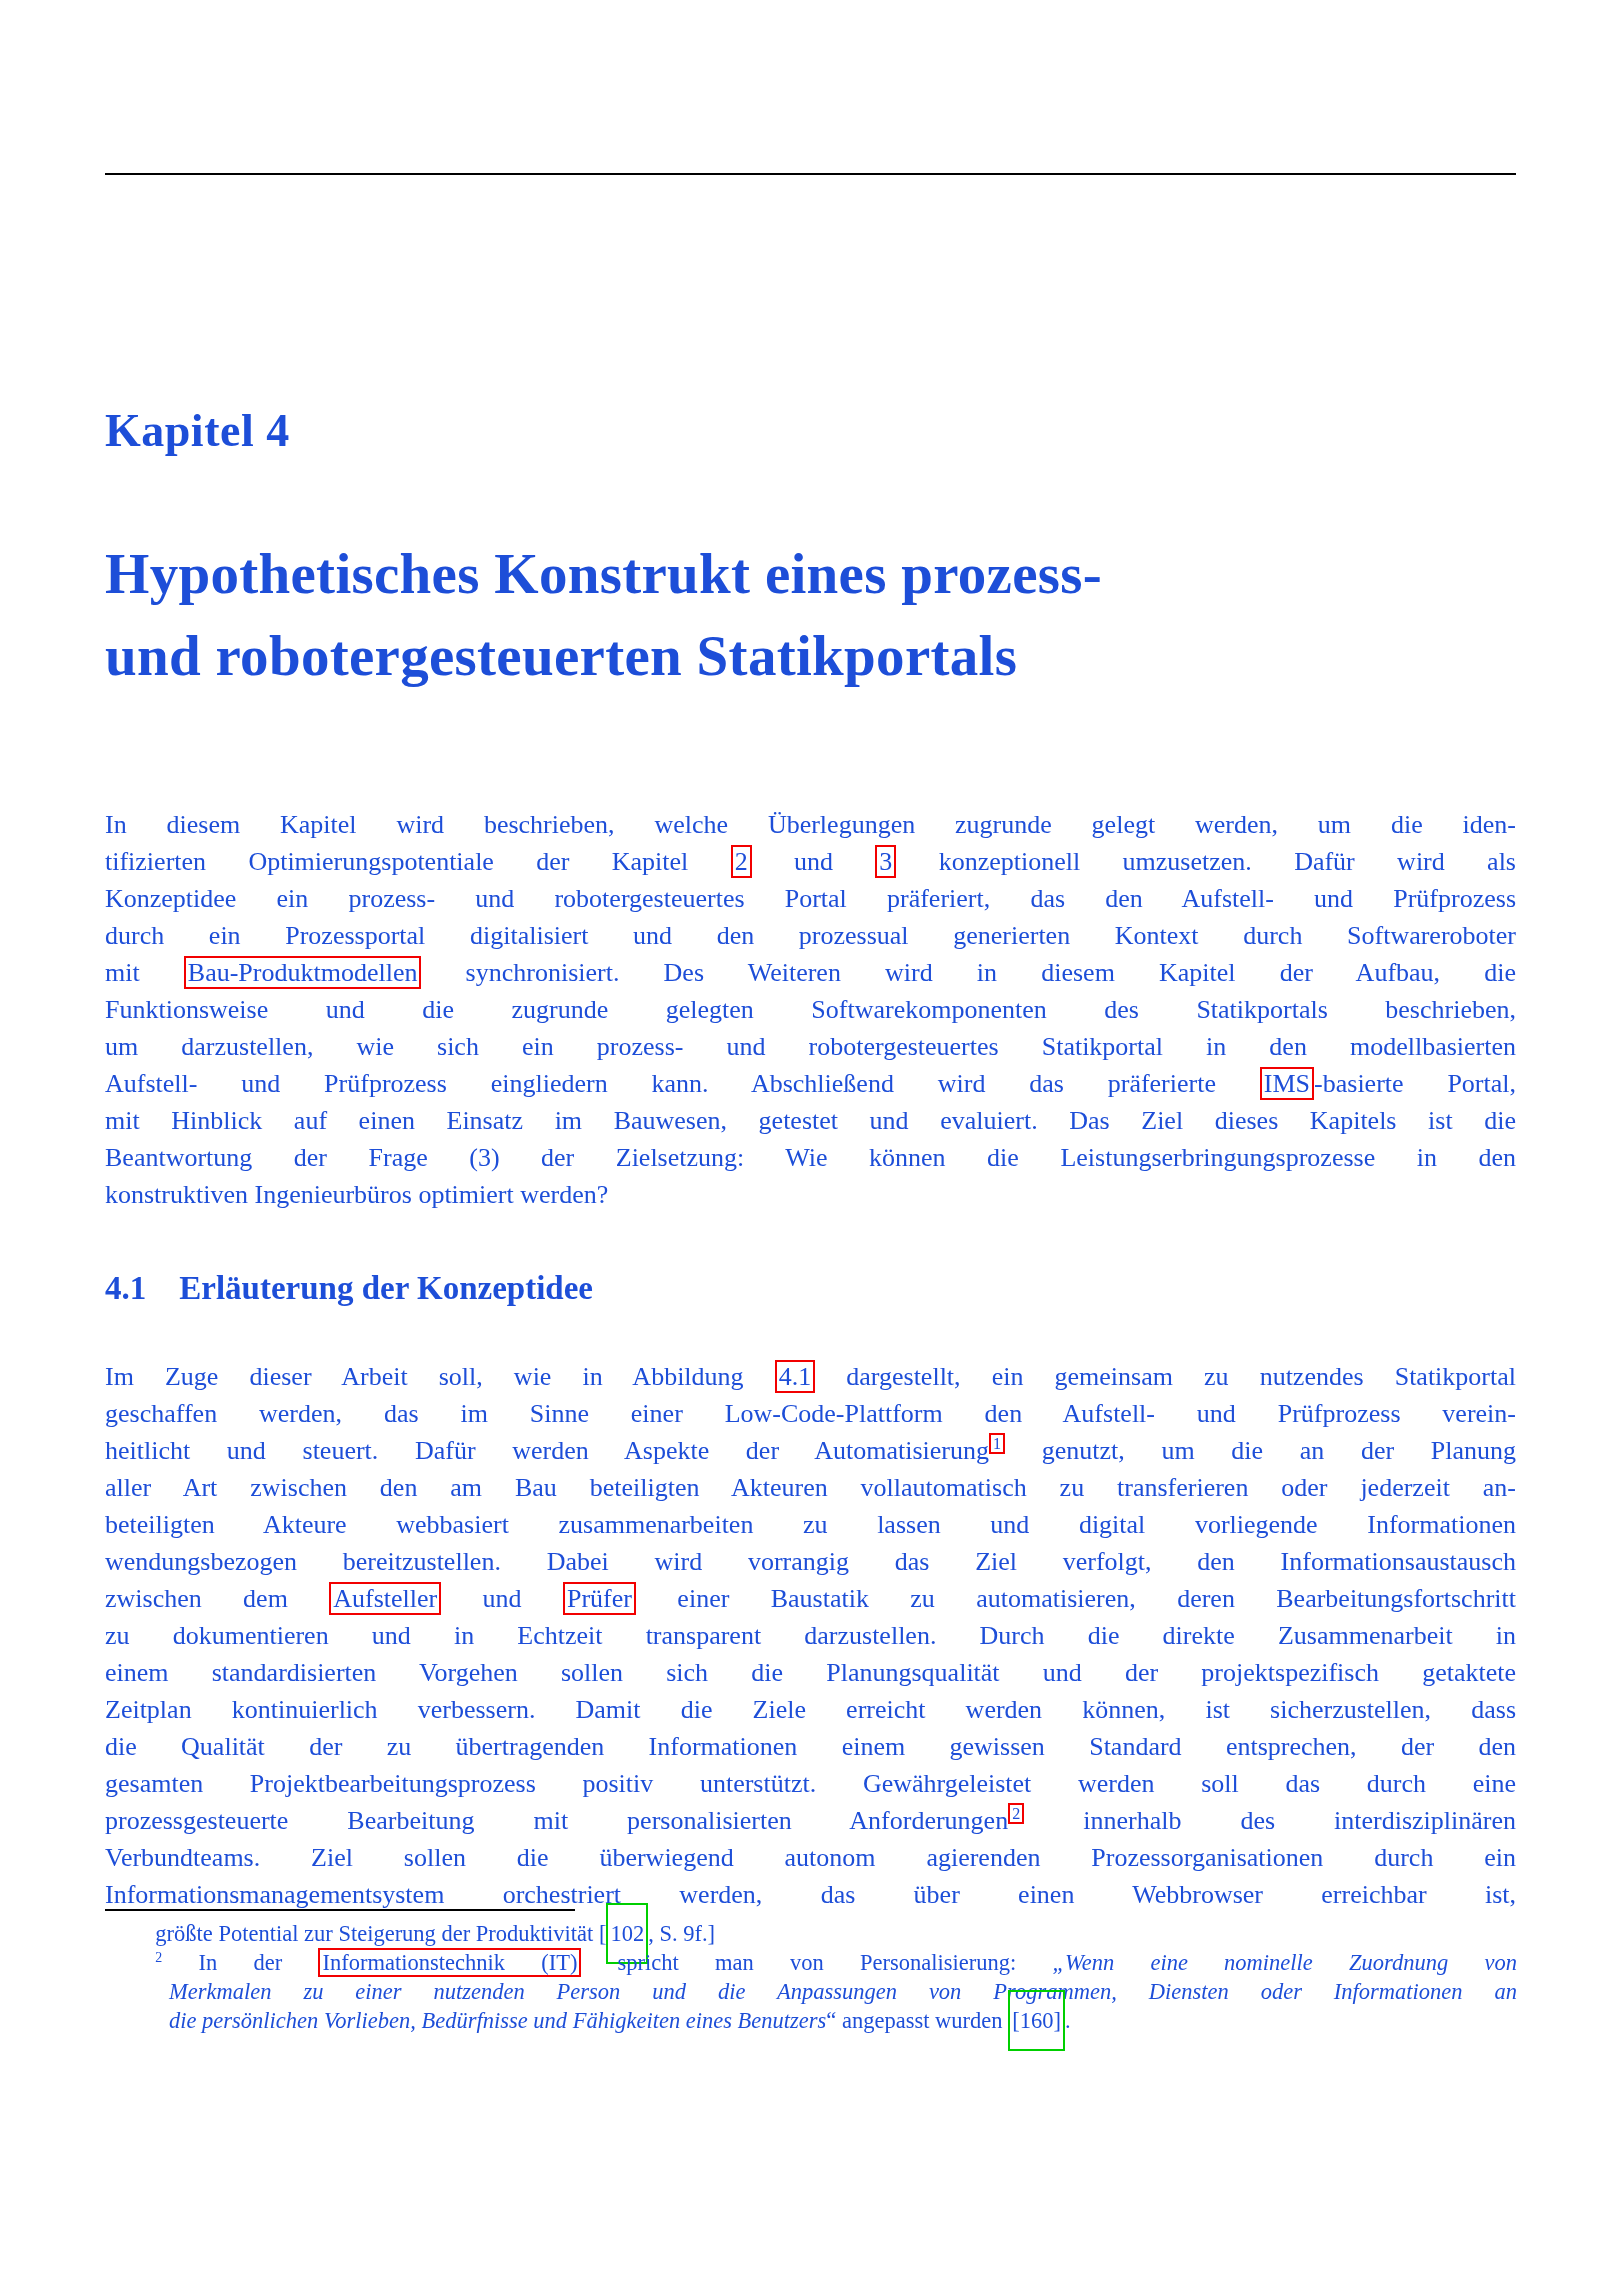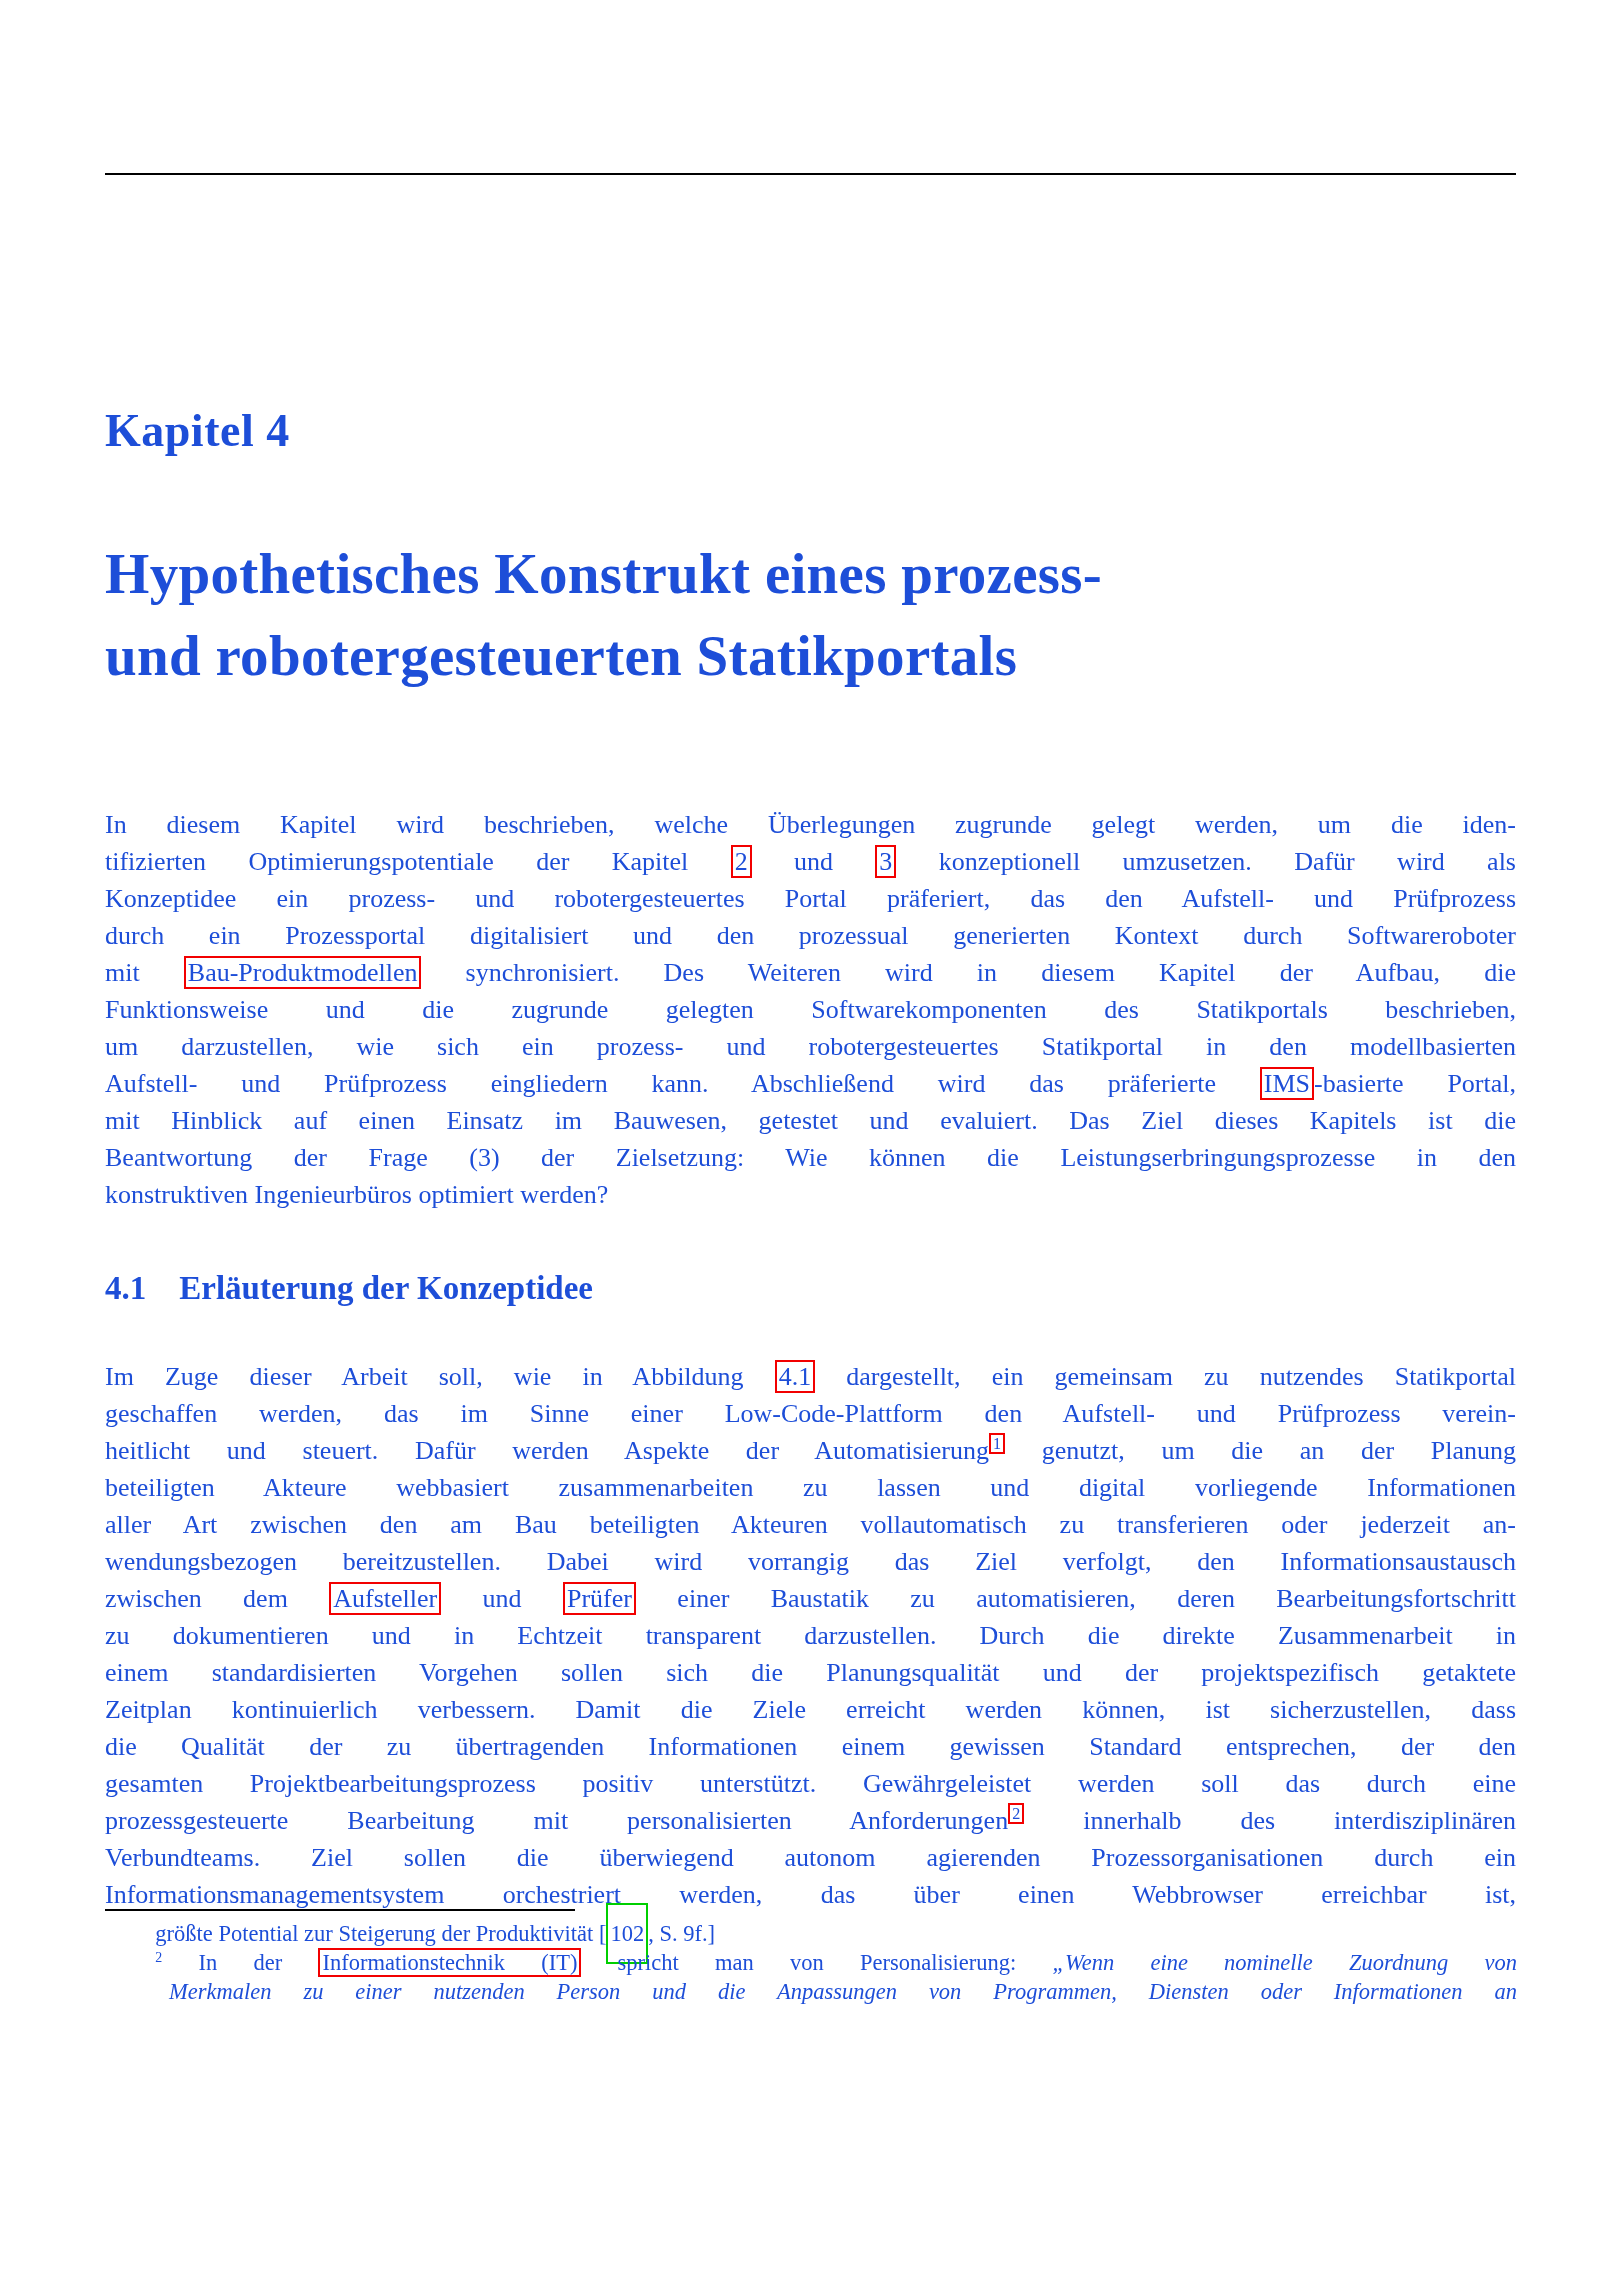--- a/index.html
+++ b/index.html
@@ -122,22 +122,22 @@
 
   <div class="section-heading">
     <span>4.1</span>
     <span>Erläuterung der Konzeptidee</span>
   </div>
 
   <div class="para para-2">
       <div class="tline"><span class="run-t">Im Zuge dieser Arbeit soll, wie in Abbildung </span><span class="run-link">4.1</span><span class="run-t"> dargestellt, ein gemeinsam zu nutzendes Statikportal</span></div>
       <div class="tline"><span class="run-t">geschaffen werden, das im Sinne einer Low-Code-Plattform den Aufstell- und Prüfprozess verein-</span></div>
       <div class="tline"><span class="run-t">heitlicht und steuert. Dafür werden Aspekte der Automatisierung</span><span class="run-fnref">1</span><span class="run-t"> genutzt, um die an der Planung</span></div>
+      <div class="tline"><span class="run-t">aller Art zwischen den am Bau beteiligten Akteuren vollautomatisch zu transferieren oder jederzeit an-</span></div>
       <div class="tline"><span class="run-t">beteiligten Akteure webbasiert zusammenarbeiten zu lassen und digital vorliegende Informationen</span></div>
-      <div class="tline"><span class="run-t">aller Art zwischen den am Bau beteiligten Akteuren vollautomatisch zu transferieren oder jederzeit an-</span></div>
       <div class="tline"><span class="run-t">wendungsbezogen bereitzustellen. Dabei wird vorrangig das Ziel verfolgt, den Informationsaustausch</span></div>
       <div class="tline"><span class="run-t">zwischen dem </span><span class="run-link">Aufsteller</span><span class="run-t"> und </span><span class="run-link">Prüfer</span><span class="run-t"> einer Baustatik zu automatisieren, deren Bearbeitungsfortschritt</span></div>
       <div class="tline"><span class="run-t">zu dokumentieren und in Echtzeit transparent darzustellen. Durch die direkte Zusammenarbeit in</span></div>
       <div class="tline"><span class="run-t">einem standardisierten Vorgehen sollen sich die Planungsqualität und der projektspezifisch getaktete</span></div>
       <div class="tline"><span class="run-t">Zeitplan kontinuierlich verbessern. Damit die Ziele erreicht werden können, ist sicherzustellen, dass</span></div>
       <div class="tline"><span class="run-t">die Qualität der zu übertragenden Informationen einem gewissen Standard entsprechen, der den</span></div>
       <div class="tline"><span class="run-t">gesamten Projektbearbeitungsprozess positiv unterstützt. Gewährgeleistet werden soll das durch eine</span></div>
       <div class="tline"><span class="run-t">prozessgesteuerte Bearbeitung mit personalisierten Anforderungen</span><span class="run-fnref">2</span><span class="run-t"> innerhalb des interdisziplinären</span></div>
       <div class="tline"><span class="run-t">Verbundteams. Ziel sollen die überwiegend autonom agierenden Prozessorganisationen durch ein</span></div>
       <div class="tline"><span class="run-t">Informationsmanagementsystem orchestriert werden, das über einen Webbrowser erreichbar ist,</span></div>
@@ -145,17 +145,18 @@
 
   <div class="footnote-rule"></div>
 
   <div class="footnotes">
     <div class="footnote">
         <div class="tline tline-end"><span class="run-t">größte Potential zur Steigerung der Produktivität [</span><span class="run-cite">102</span><span class="run-t">, S. 9f.]</span></div>
       </div>
     <div class="footnote">
         <div class="tline"><span class="run-fnmark">2</span><span class="run-t"> In der </span><span class="run-link">Informationstechnik (IT)</span><span class="run-t"> spricht man von Personalisierung: </span><span class="run-i">„Wenn eine nominelle Zuordnung von</span></div>
         <div class="tline"><span class="run-i">Merkmalen zu einer nutzenden Person und die Anpassungen von Programmen, Diensten oder Informationen an</span></div>
+        <div class="tline tline-end"><span class="run-i">die persönlichen Vorlieben, Bedürfnisse und Fähigkeiten eines Benutzers</span><span class="run-t">“ angepasst wurden </span><span class="run-cite">[160]</span><span class="run-t">.</span></div>
       </div>
   </div>
 
 </div>
 
 
 </body></html>

